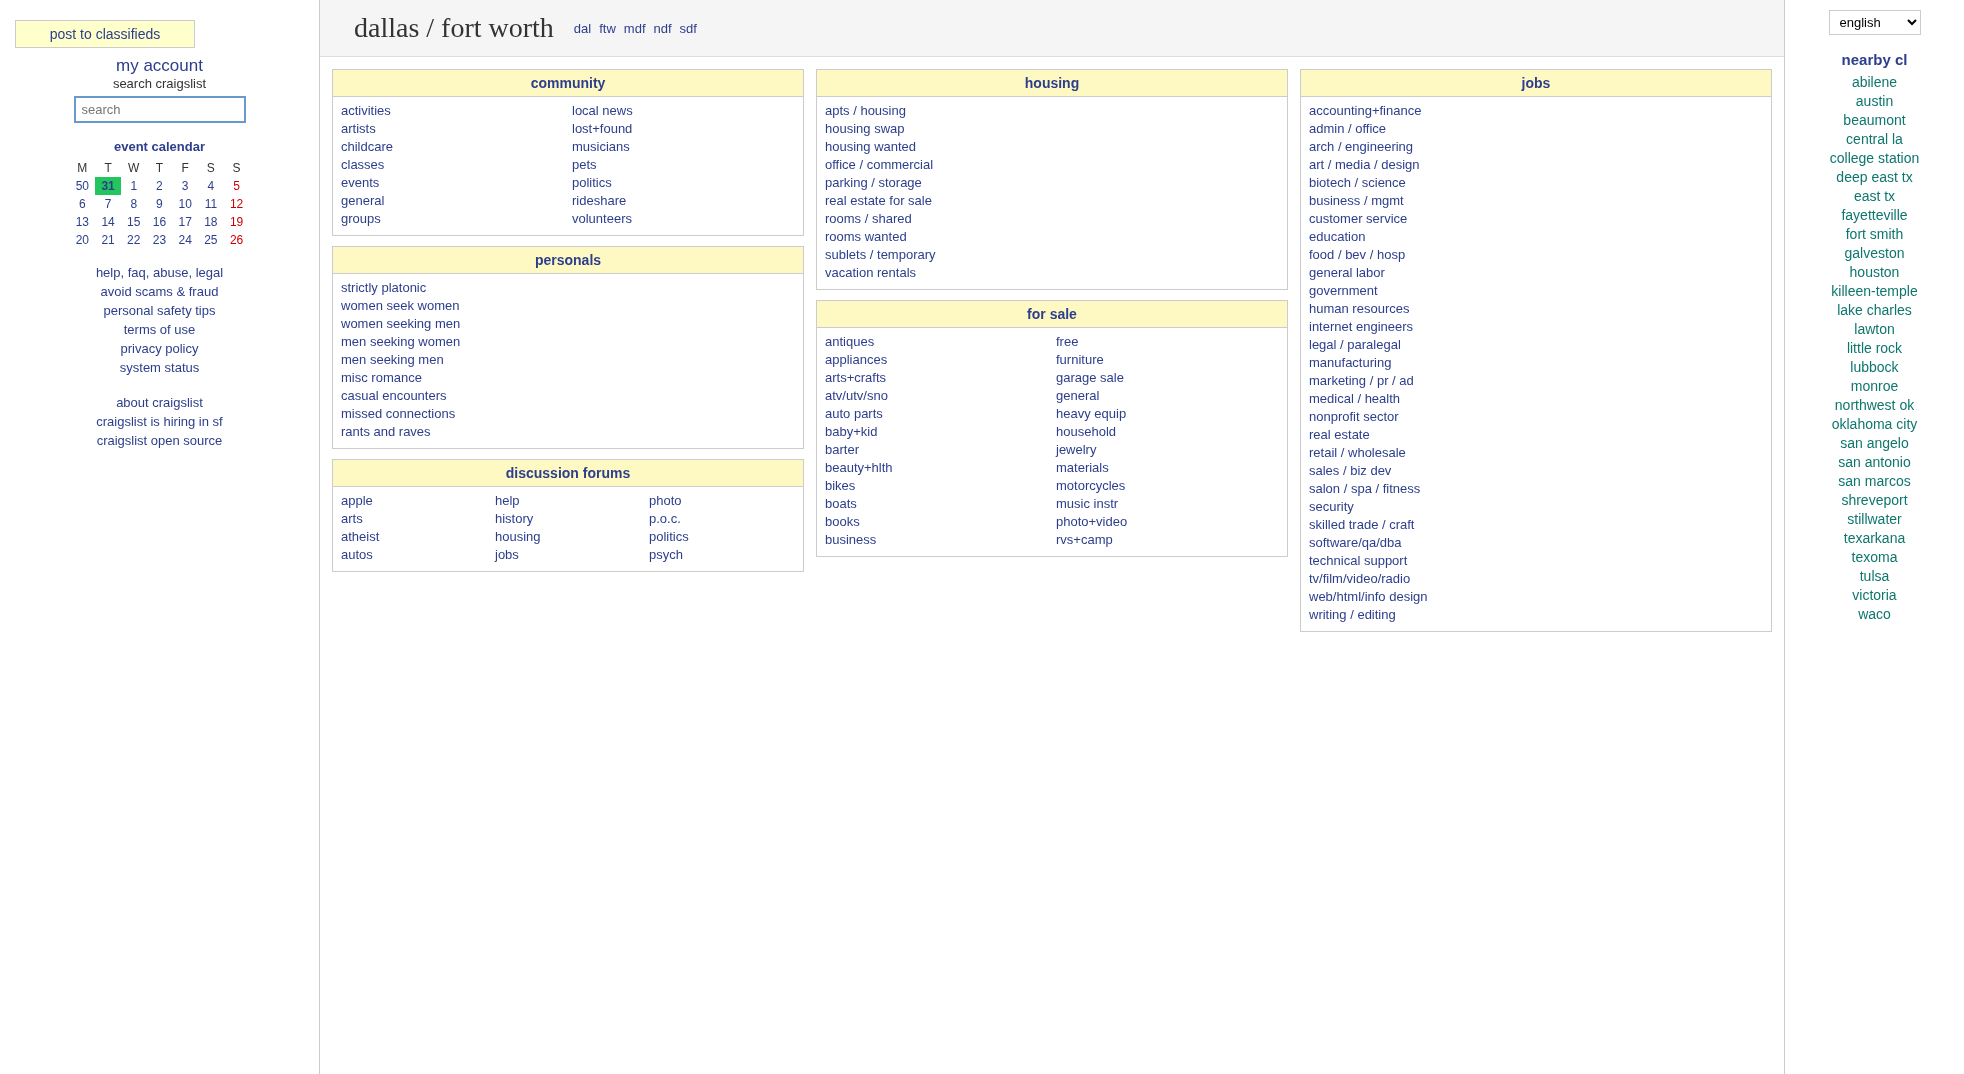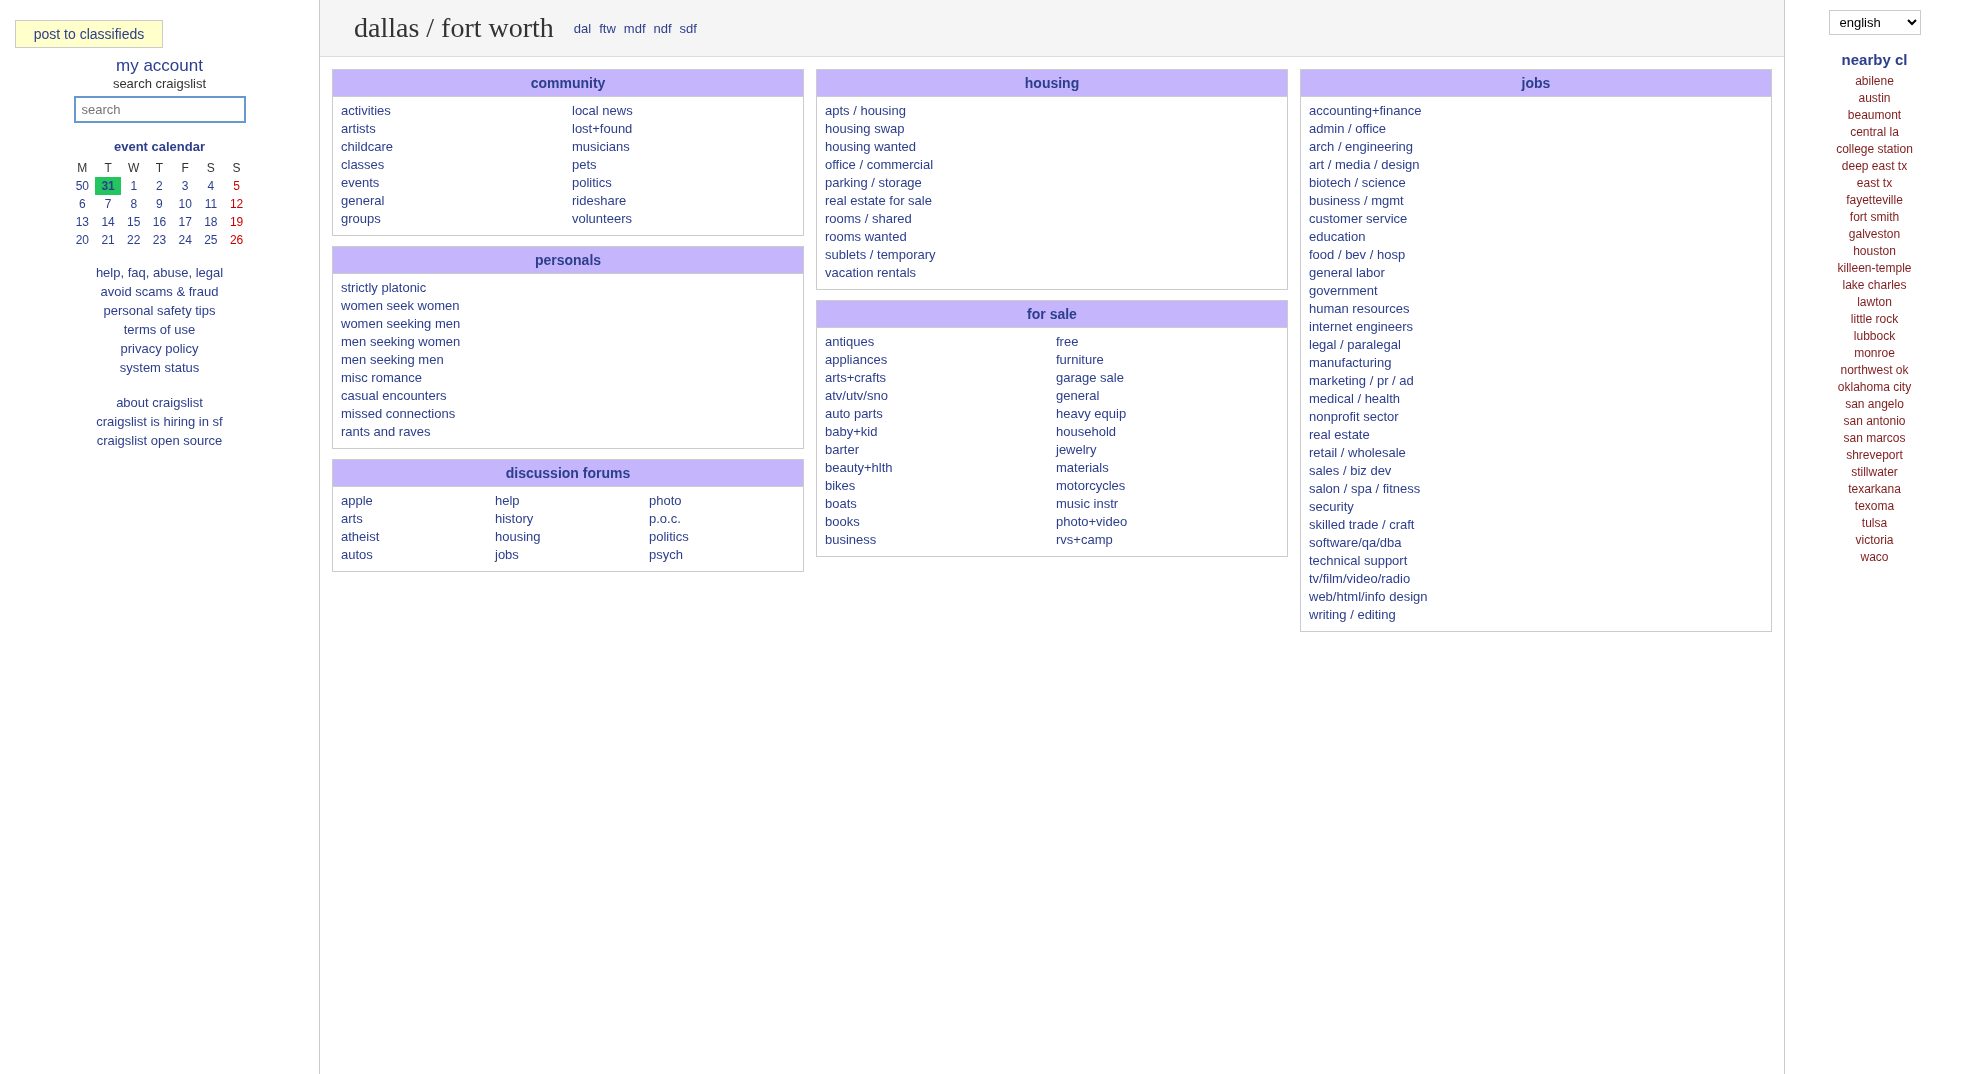--- a/index.html
+++ b/index.html
@@ -27,21 +27,21 @@
     .post-classifieds-btn {
       display: block;
       background: #ffffcc;
       border: 1px solid #ccc;
       padding: 5px 12px;
       text-align: center;
       color: #2c3e8c;
       font-size: 14px;
       margin-bottom: 8px;
       cursor: pointer;
-      width: 148px;
+      width: 180px;
     }
 
     .my-account-link { display: block; text-align: center; font-size: 17px; }
 
     .search-label { display: block; text-align: center; margin-bottom: 5px; font-size: 13px; color: #333; }
     .search-input {
       width: 172px;
       display: block;
       margin: 0 auto 16px auto;
       padding: 4px 6px;
@@ -120,21 +120,21 @@
     }
 
     .col { flex: 1; }
 
     
     .section-box {
       border: 1px solid #ccc;
       margin-bottom: 10px;
     }
     .section-header {
-      background: #c4b5fd;
+      background: #fef9c3;
       padding: 5px 10px;
       text-align: center;
       font-weight: bold;
       font-size: 14px;
       color: #2c3e8c;
       border-bottom: 1px solid #ccc;
     }
     .section-body {
       padding: 6px 8px;
       display: flex;
@@ -153,21 +153,21 @@
       padding: 10px;
       border-left: 1px solid #ccc;
     }
     .nearby-title {
       font-weight: bold;
       color: #2c3e8c;
       font-size: 15px;
       text-align: center;
       margin-bottom: 6px;
     }
-    .nearby-links a { display: block; text-align: center; margin-bottom: 3px; font-size: 12px; color: #7f1d1d; }
+    .nearby-links a { display: block; text-align: center; margin-bottom: 3px; font-size: 14px; color: #0f766e; }
 
     .language-select {
       display: block;
       margin: 0 auto 16px auto;
       padding: 3px 6px;
       font-size: 13px;
       border: 1px solid #ccc;
       background: #fff;
     }
   </style>

